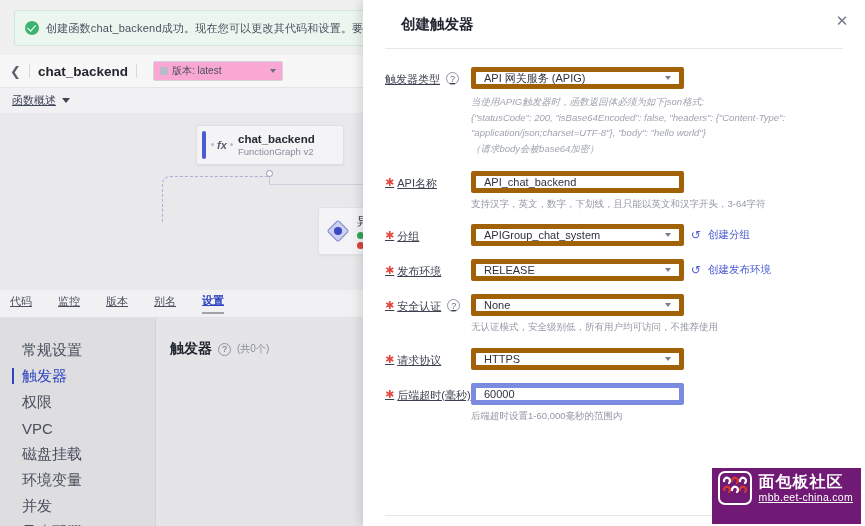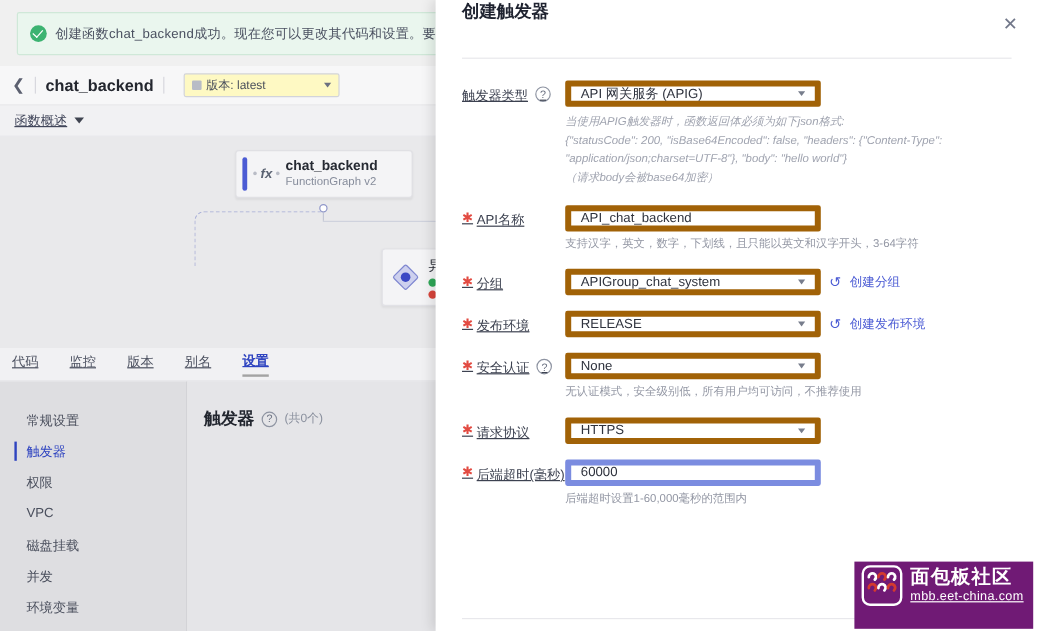--- a/index.html
+++ b/index.html
@@ -50,21 +50,21 @@
     border-bottom: 1px solid #e4e4e8;
     display: flex; align-items: center; padding-left: 10px;
     gap: 8px;
   }
   .back-arrow { font-size: 13px; color: #5c6070; cursor: pointer; }
   .crumb-sep { width: 1px; height: 14px; background: #d8d8de; }
   .fn-title { font-size: 13.5px; font-weight: bold; color: #23262e; }
   .ver-select {
     margin-left: 8px;
     width: 130px; height: 20px;
-    background: #fef9c3;
+    background: #f9a8d4;
     border: 1px solid #d2d4da;
     border-radius: 2px;
     display: flex; align-items: center;
     padding: 0 6px; gap: 4px;
     font-size: 10px; color: #4b505c;
   }
   .ver-select .tagico {
     width: 8px; height: 8px; border-radius: 1px;
     background: #b8bcc6; flex: 0 0 auto;
   }
@@ -200,21 +200,21 @@
     background: #eaeaec;
     display: flex;
   }
   .settings-nav {
     width: 156px; background: #dedee1;
     padding-top: 20px;
     border-right: 1px solid #d3d3d7;
   }
   .nav-item {
     height: 24px; display: flex; align-items: center;
-    padding-left: 22px; font-size: 11px; color: #4a4f5d;
+    padding-left: 22px; font-size: 15px; color: #4a4f5d;
     position: relative; cursor: pointer; margin-bottom: 2px;
   }
   .nav-item.active { color: #2f44c0; }
   .nav-item.active::before {
     content: ""; position: absolute; left: 12px; top: 4px;
     width: 2px; height: 16px; background: #2f44c0;
   }
   .settings-main { flex: 1; background: #e5e5e8; padding: 22px 0 0 14px; }
   .trigger-head { display: flex; align-items: center; gap: 6px; }
   .trigger-title { font-size: 14px; font-weight: bold; color: #22262f; }
@@ -227,22 +227,22 @@
 
   
   .modal {
     position: absolute; left: 363px; top: 0;
     width: 502px; height: 526px;
     background: #ffffff;
     box-shadow: -3px 0 10px rgba(0,0,0,.12);
     display: flex; flex-direction: column;
   }
   .modal-head {
-    height: 48px; display: flex; 
-    padding: 0 22px; position: relative;
+    height: 48px; display: flex; align-items: center;
+    padding: 0 38px; position: relative;
   }
   .modal-title { font-size: 14.5px; font-weight: bold; color: #1f2330; }
   .modal-close {
     position: absolute; right: 14px; top: 12px;
     width: 18px; height: 18px; cursor: pointer;
     font-size: 15px; color: #72788a; line-height: 18px; text-align: center;
   }
   .modal-rule {
     height: 1px; background: #e8e8ec; margin: 0 22px;
   }
@@ -382,24 +382,24 @@
         <div class="nav-item">
             <span>权限</span>
           </div>
         <div class="nav-item">
             <span>VPC</span>
           </div>
         <div class="nav-item">
             <span>磁盘挂载</span>
           </div>
         <div class="nav-item">
+            <span>环境变量</span>
+          </div>
+        <div class="nav-item">
             <span>并发</span>
-          </div>
-        <div class="nav-item">
-            <span>环境变量</span>
           </div>
         <div class="nav-item">
             <span>异步配置</span>
           </div>
       </div>
       <div class="settings-main">
         <div class="trigger-head">
           <span class="trigger-title">触发器</span>
           <span class="q-ico">?</span>
           <span class="trigger-count">(共0个)</span>

